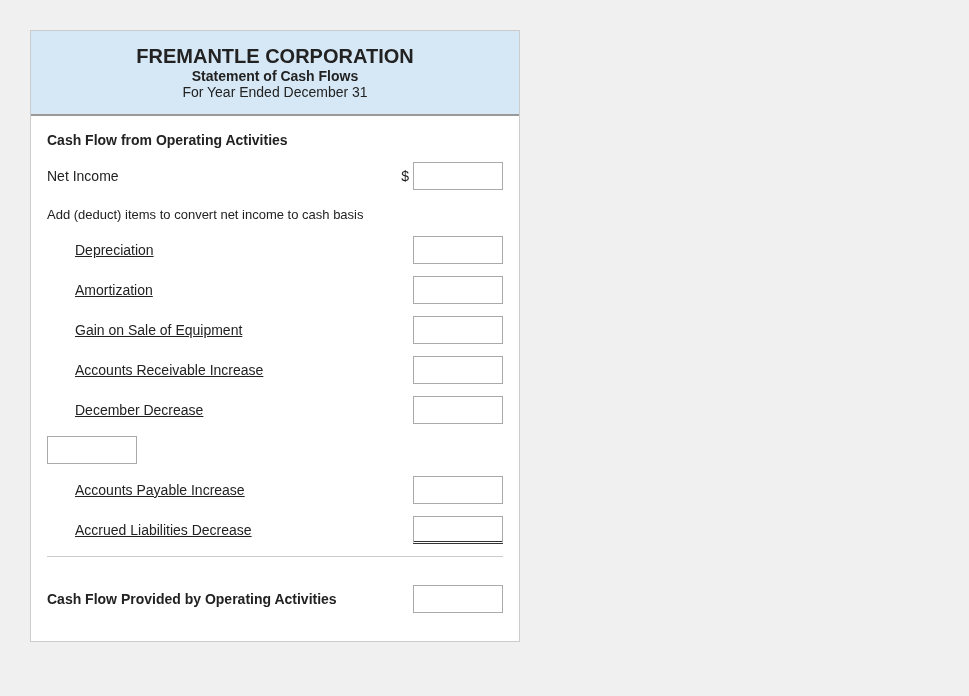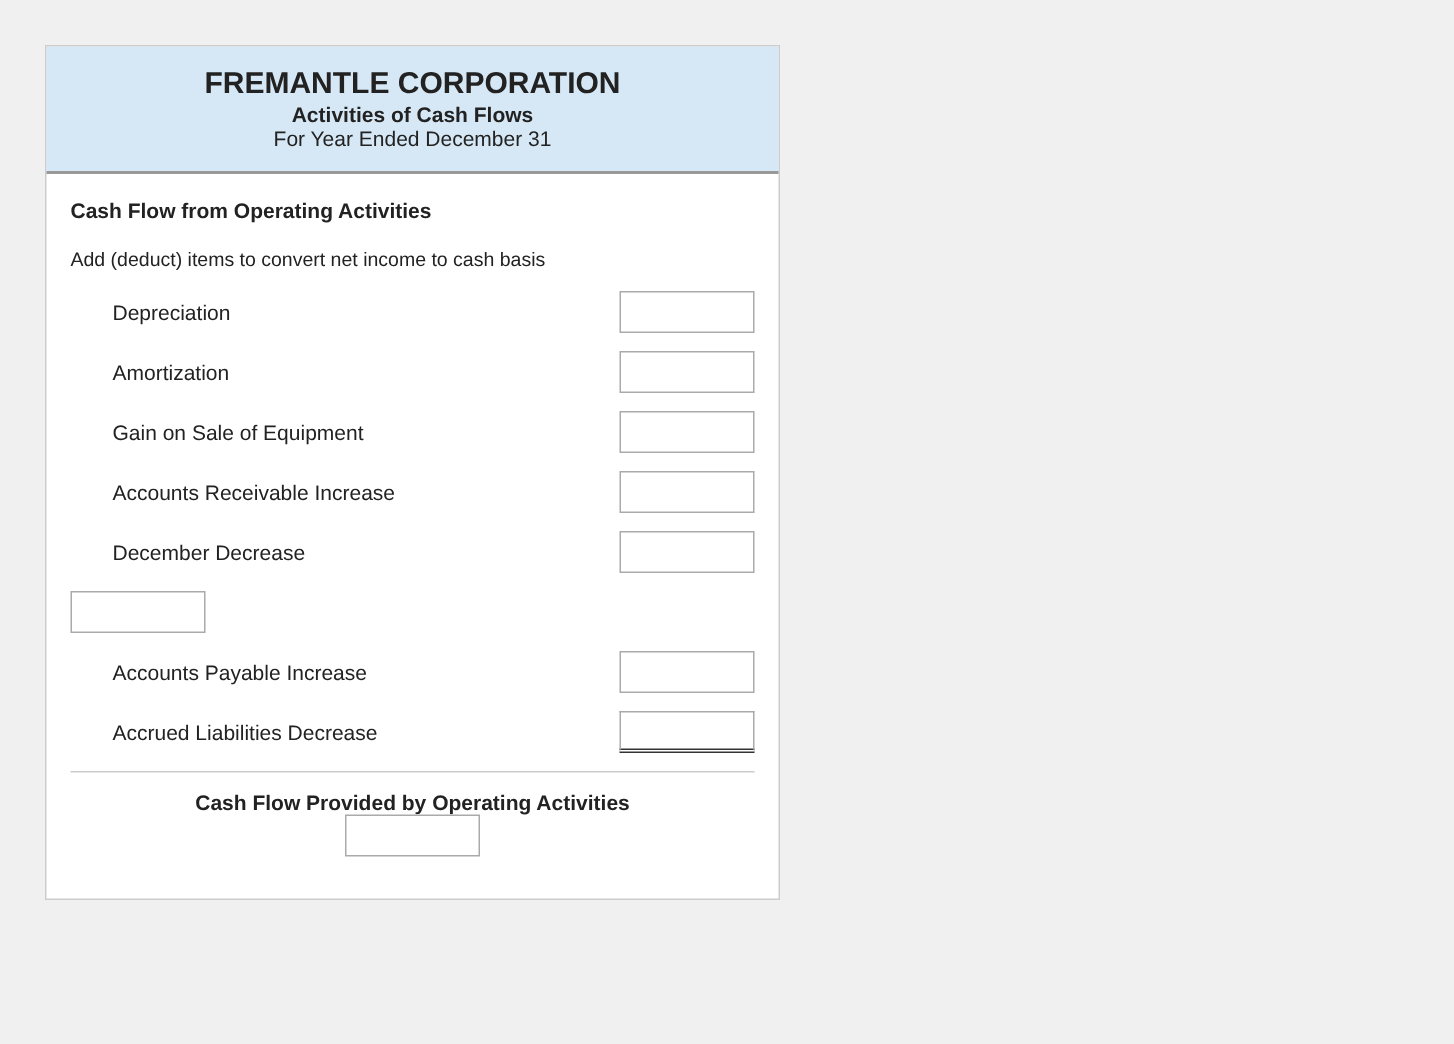--- a/index.html
+++ b/index.html
@@ -73,20 +73,21 @@
       margin-bottom: 12px;
     }
 
     .row-label {
       font-size: 14px;
       flex: 1;
     }
 
     .row-label.indented {
       padding-left: 28px;
+      text-decoration: underline;
     }
 
     .input-wrapper {
       display: flex;
       align-items: center;
       gap: 4px;
     }
 
     .dollar-sign {
       font-size: 14px;
@@ -139,28 +140,35 @@
     }
   </style>
 </head>
 <body>
 
 <div class="page-wrapper">
   <div class="form-container">
 
     <div class="header-section">
       <div class="company-name">FREMANTLE CORPORATION</div>
-      <div class="statement-title">Activities of Cash Flows</div>
+      <div class="statement-title">Statement of Cash Flows</div>
       <div class="period">For Year Ended December 31</div>
     </div>
 
     <div class="content-section">
 
       <div class="section-title">Cash Flow from Operating Activities</div>
 
+      <div class="row">
+        <span class="row-label">Net Income</span>
+        <div class="input-wrapper">
+          <span class="dollar-sign">$</span>
+          <input type="text" class="value-input" value="" style="">
+        </div>
+      </div>
 
       <div class="add-deduct-label">Add (deduct) items to convert net income to cash basis</div>
 
       <div class="row">
         <span class="row-label indented">Depreciation</span>
         <div class="input-wrapper">
           <input type="text" class="value-input" value="" style="">
         </div>
       </div>
 
@@ -207,21 +215,21 @@
 
       <div class="double-underline-row">
         <span class="row-label indented">Accrued Liabilities Decrease</span>
         <div class="double-underline-wrapper">
           <input type="text" class="double-underline-input" value="" style="">
         </div>
       </div>
 
       <hr class="divider">
 
-      <div class="row" style="margin-top: 12px; flex-direction: column;">
+      <div class="row" style="margin-top: 28px;">
         <span class="row-label" style="font-weight:bold;">Cash Flow Provided by Operating Activities</span>
         <div class="input-wrapper">
           <input type="text" class="value-input" value="" style="">
         </div>
       </div>
 
     </div>
   </div>
 </div>
 

